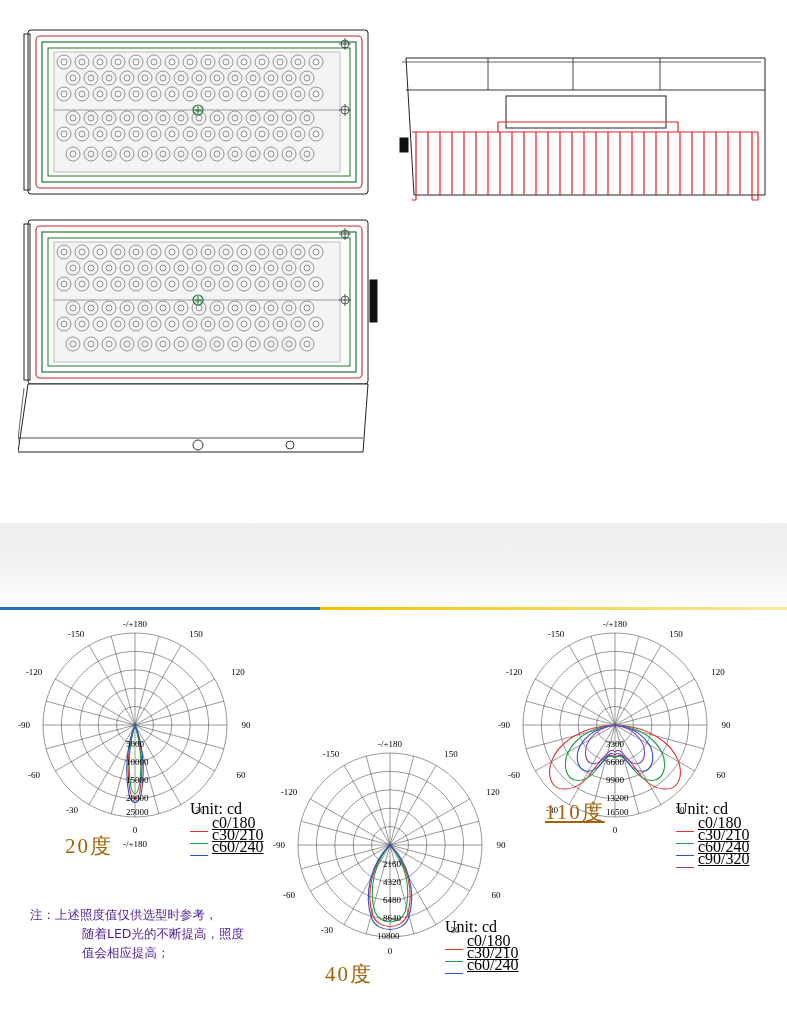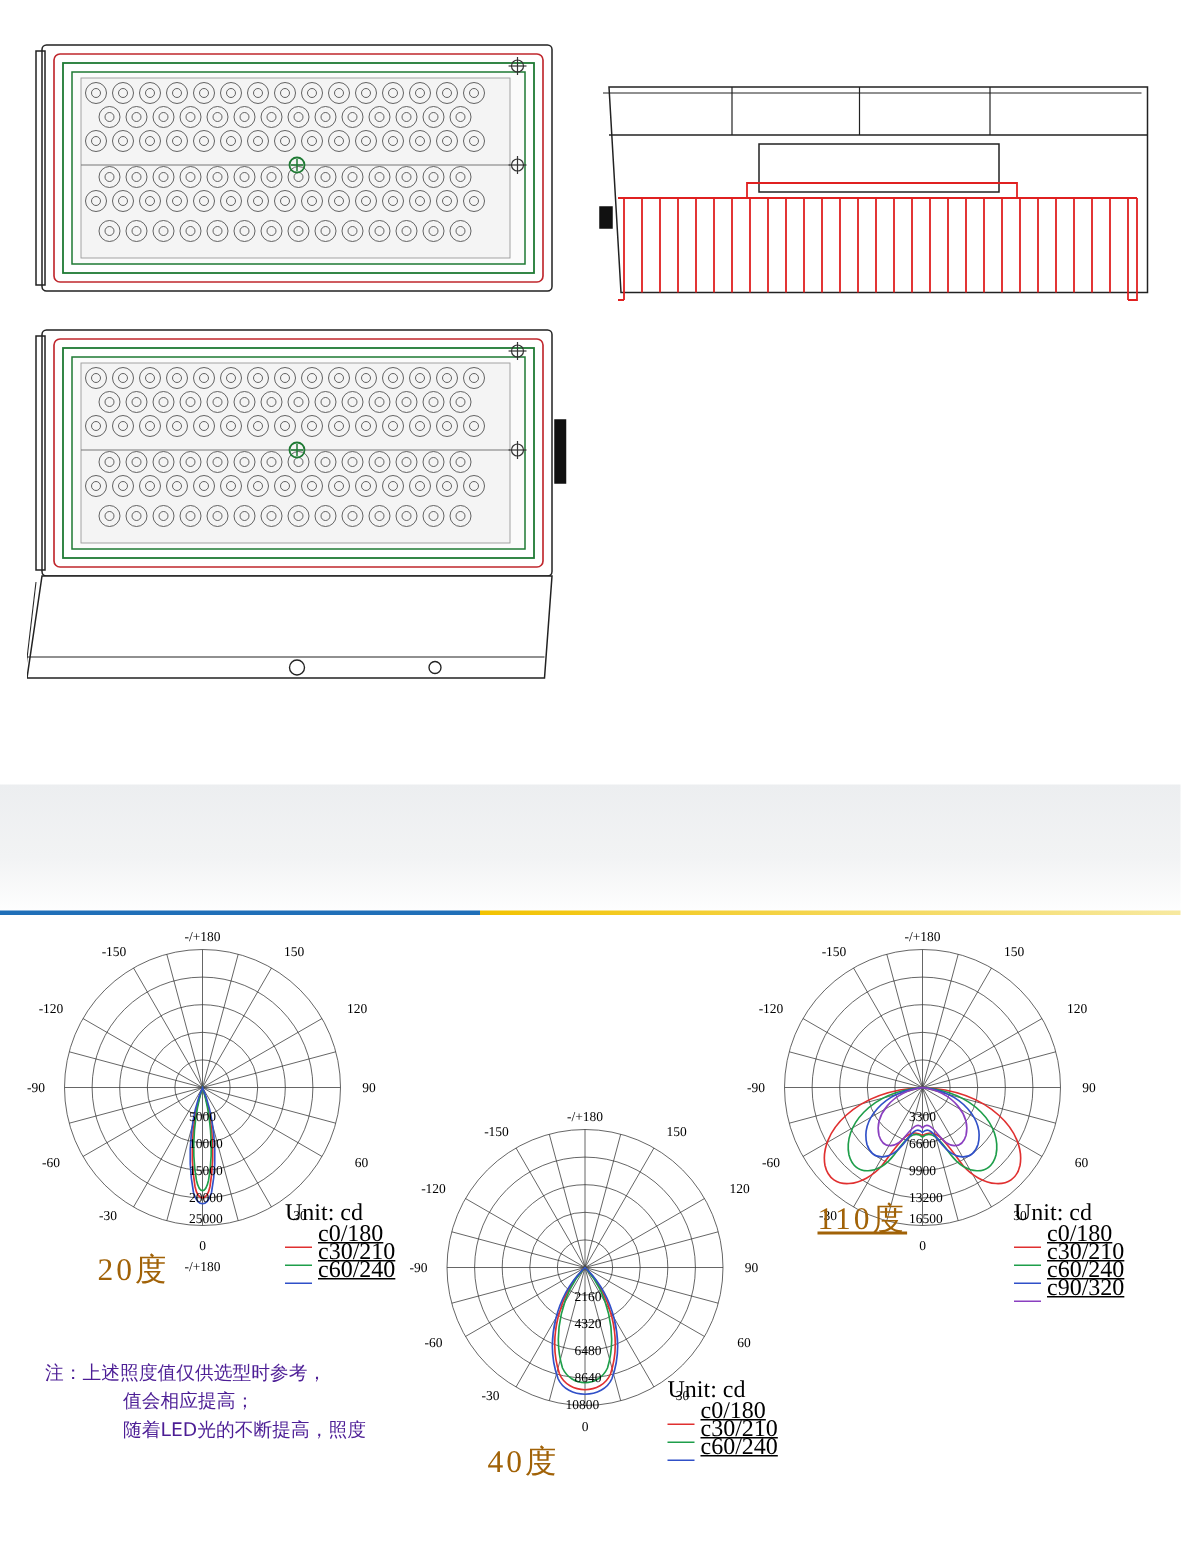--- a/index.html
+++ b/index.html
@@ -736,15 +736,15 @@
     <div class="legend-row">
       <span class="legend-line" style="border-color:#8a3fc0"></span>
       <span>c90/320</span>
     </div>
   </div>
 </div>
 <div class="polar-caption" style="left:545px;top:798px;width:130px;text-decoration:underline;">110度</div>
 
 <div class="note">
   <span class="ind"><span>注：</span><span>上述照度值仅供选型时参考，</span></span>
+  <span class="ind2">随着LED光的不断提高，照度</span>
   <span class="ind2">值会相应提高；</span>
-  <span class="ind2">随着LED光的不断提高，照度</span>
 </div>
 
 </body></html>

